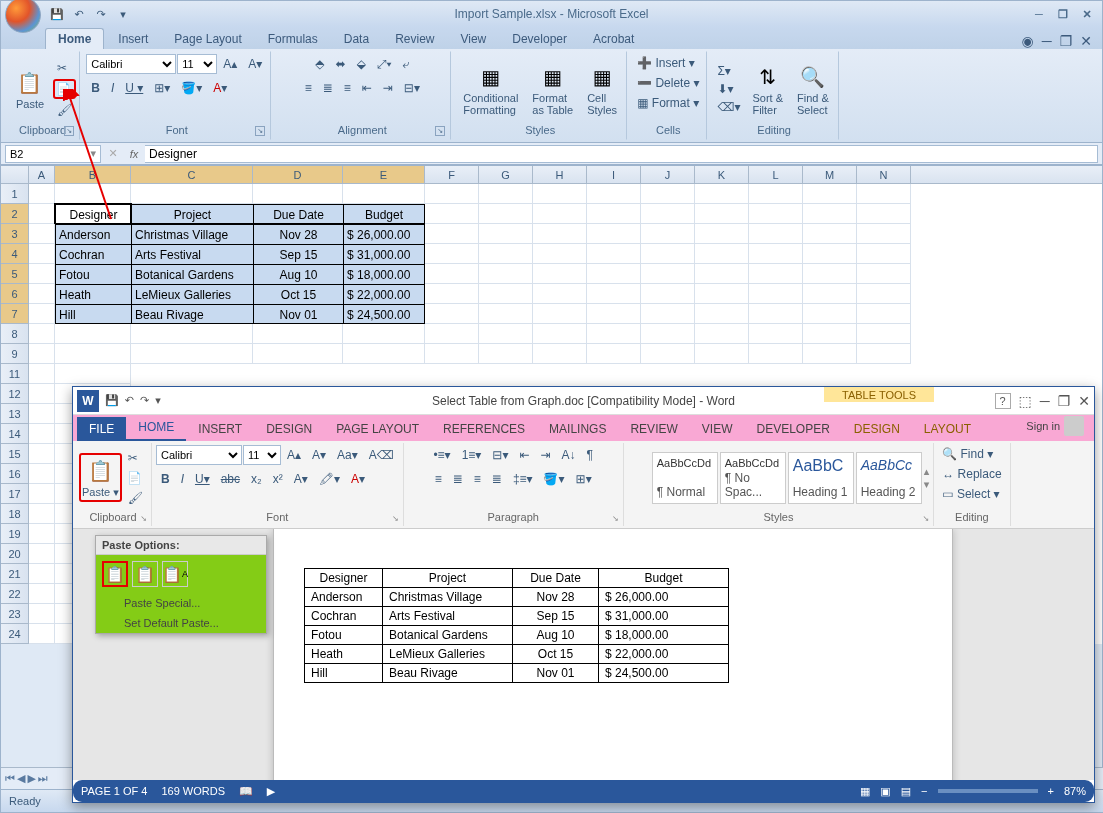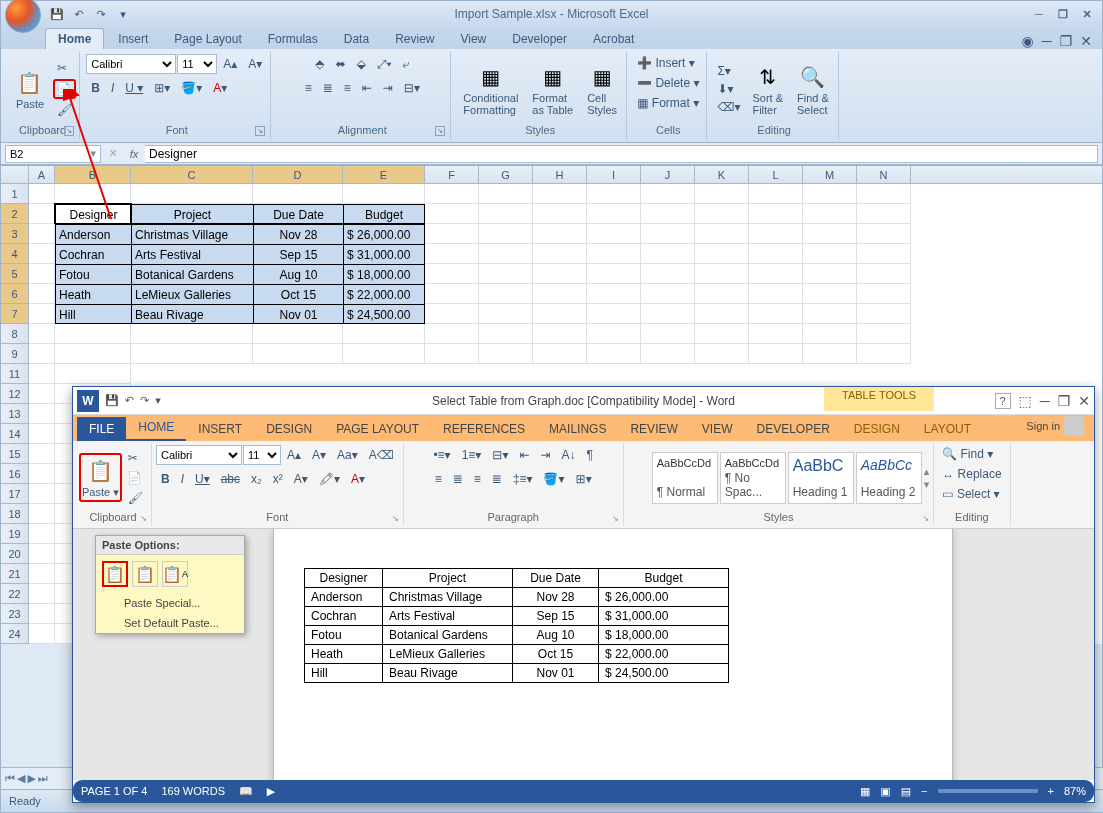--- a/index.html
+++ b/index.html
@@ -67,45 +67,45 @@
 .excel .sheet-tabs { position:absolute; bottom:23px; left:0; height:22px; width:1103px; background:#e4ecf7; border-top:1px solid #a9b9cb; display:flex; align-items:center; font-size:11px; }
 .sheet-tabs .nav { display:flex; padding:0 4px; gap:2px; color:#5a7aa0; }
 .excel .statusbar { position:absolute; bottom:0; left:0; height:23px; width:1103px; background:linear-gradient(#dfe9f5,#c7d8ee); display:flex; align-items:center; padding:0 8px; font-size:11px; color:#3b5a7a; border-top:1px solid #9db3cc; }
 
 
 .word { position:absolute; top:386px; left:72px; width:1023px; height:417px; background:#fff; border:1px solid #2a579b; box-shadow:0 4px 12px rgba(0,0,0,.4); z-index:100; display:flex; flex-direction:column; }
 .word .titlebar { height:28px; background:#fff; display:flex; align-items:center; padding:0 4px; position:relative; border-bottom:1px solid #ddd; }
 .word .wlogo { width:22px; height:22px; background:#2a579b; color:#fff; display:flex; align-items:center; justify-content:center; font-weight:bold; font-size:12px; margin-right:6px; }
 .word .qat { display:flex; gap:6px; color:#555; }
 .word .wtitle { position:absolute; left:50%; transform:translateX(-50%); font-size:12px; color:#444; }
-.word .table-tools { position:absolute; right:160px; top:0; height:24px; padding:2px 18px; background:#ffe699; color:#8a6000; font-size:11px; }
+.word .table-tools { position:absolute; right:160px; top:0; height:15px; padding:2px 18px; background:#ffe699; color:#8a6000; font-size:11px; }
 .word .winctrls { margin-left:auto; display:flex; gap:8px; color:#555; font-size:14px; align-items:center; }
 .word .winctrls .qm { border:1px solid #aaa; width:16px;height:16px;display:flex;align-items:center;justify-content:center;font-size:11px;}
 
-.word .wtabs { height:26px; display:flex; align-items:flex-end; padding-left:4px; background:#fdba74; gap:0; }
+.word .wtabs { height:26px; display:flex; align-items:flex-end; padding-left:4px; background:#f9a8d4; gap:0; }
 .word .wtabs .wtab { padding:5px 12px; font-size:12px; color:#444; cursor:pointer; }
 .word .wtabs .wtab.file { background:#2a579b; color:#fff; }
 .word .wtabs .wtab.active { color:#2a579b; border-bottom:2px solid #2a579b; }
 .word .wtabs .wtab.ctx { color:#8a6000; }
 .word .signin { margin-left:auto; padding:5px 10px; font-size:11px; color:#444; display:flex; align-items:center; gap:4px; }
 .word .signin .silhouette { width:20px;height:20px;background:#ccc; border-radius:2px; }
 
 .word .wribbon { height:88px; background:#f4f4f4; border-bottom:1px solid #ccc; display:flex; padding:2px; }
 .wgroup { border-right:1px solid #ddd; display:flex; flex-direction:column; padding:2px 4px; }
 .wgroup .body { flex:1; display:flex; align-items:center; gap:2px; }
 .wgroup .label { text-align:center; font-size:11px; color:#666; padding:1px 0; position:relative; }
 .wgroup .label .dl { position:absolute; right:0; bottom:1px; font-size:8px; color:#888; }
 .word .paste-highlight { border:2px solid #e60000; border-radius:3px; padding:1px; }
 .stylebox { width:66px; height:52px; border:1px solid #ccc; background:#fff; display:flex; flex-direction:column; justify-content:space-between; padding:4px; cursor:pointer; }
 .stylebox .prev { font-size:11px; color:#333; }
 .stylebox.h1 .prev { font-size:16px; color:#2a579b; }
 .stylebox.h2 .prev { font-size:14px; color:#2a579b; font-style:italic; }
 .stylebox .nm { font-size:12px; color:#555; text-align:left; }
 
-.word .paste-menu { position:absolute; top:148px; left:22px; width:150px; background:#fef9c3; border:1px solid #aaa; box-shadow:2px 2px 6px rgba(0,0,0,.3); z-index:200; font-size:11px; }
+.word .paste-menu { position:absolute; top:148px; left:22px; width:172px; background:#84cc16; border:1px solid #aaa; box-shadow:2px 2px 6px rgba(0,0,0,.3); z-index:200; font-size:11px; }
 .paste-menu .hdr { background:#e8e8e8; padding:3px 6px; font-weight:bold; color:#444; border-bottom:1px solid #ccc; }
 .paste-menu .icons { display:flex; gap:4px; padding:6px; }
 .paste-menu .picon { width:26px; height:26px; border:1px solid #ccc; display:flex; align-items:center; justify-content:center; font-size:16px; cursor:pointer; }
 .paste-menu .picon.hl { border:2px solid #e60000; }
 .paste-menu .mitem { padding:4px 8px 4px 28px; cursor:pointer; text-align:left; color:#444; }
 
 .word .doc { flex:1; background:#e6e6e6; overflow:hidden; position:relative; }
 .word .page { position:absolute; top:-2px; left:200px; width:680px; height:390px; background:#fff; border:1px solid #bbb; box-shadow:0 2px 8px rgba(0,0,0,.2); padding:40px 30px; }
 .word table { border-collapse:collapse; font-size:12px; }
 .word table th, .word table td { border:1px solid #000; padding:2px 6px; }

